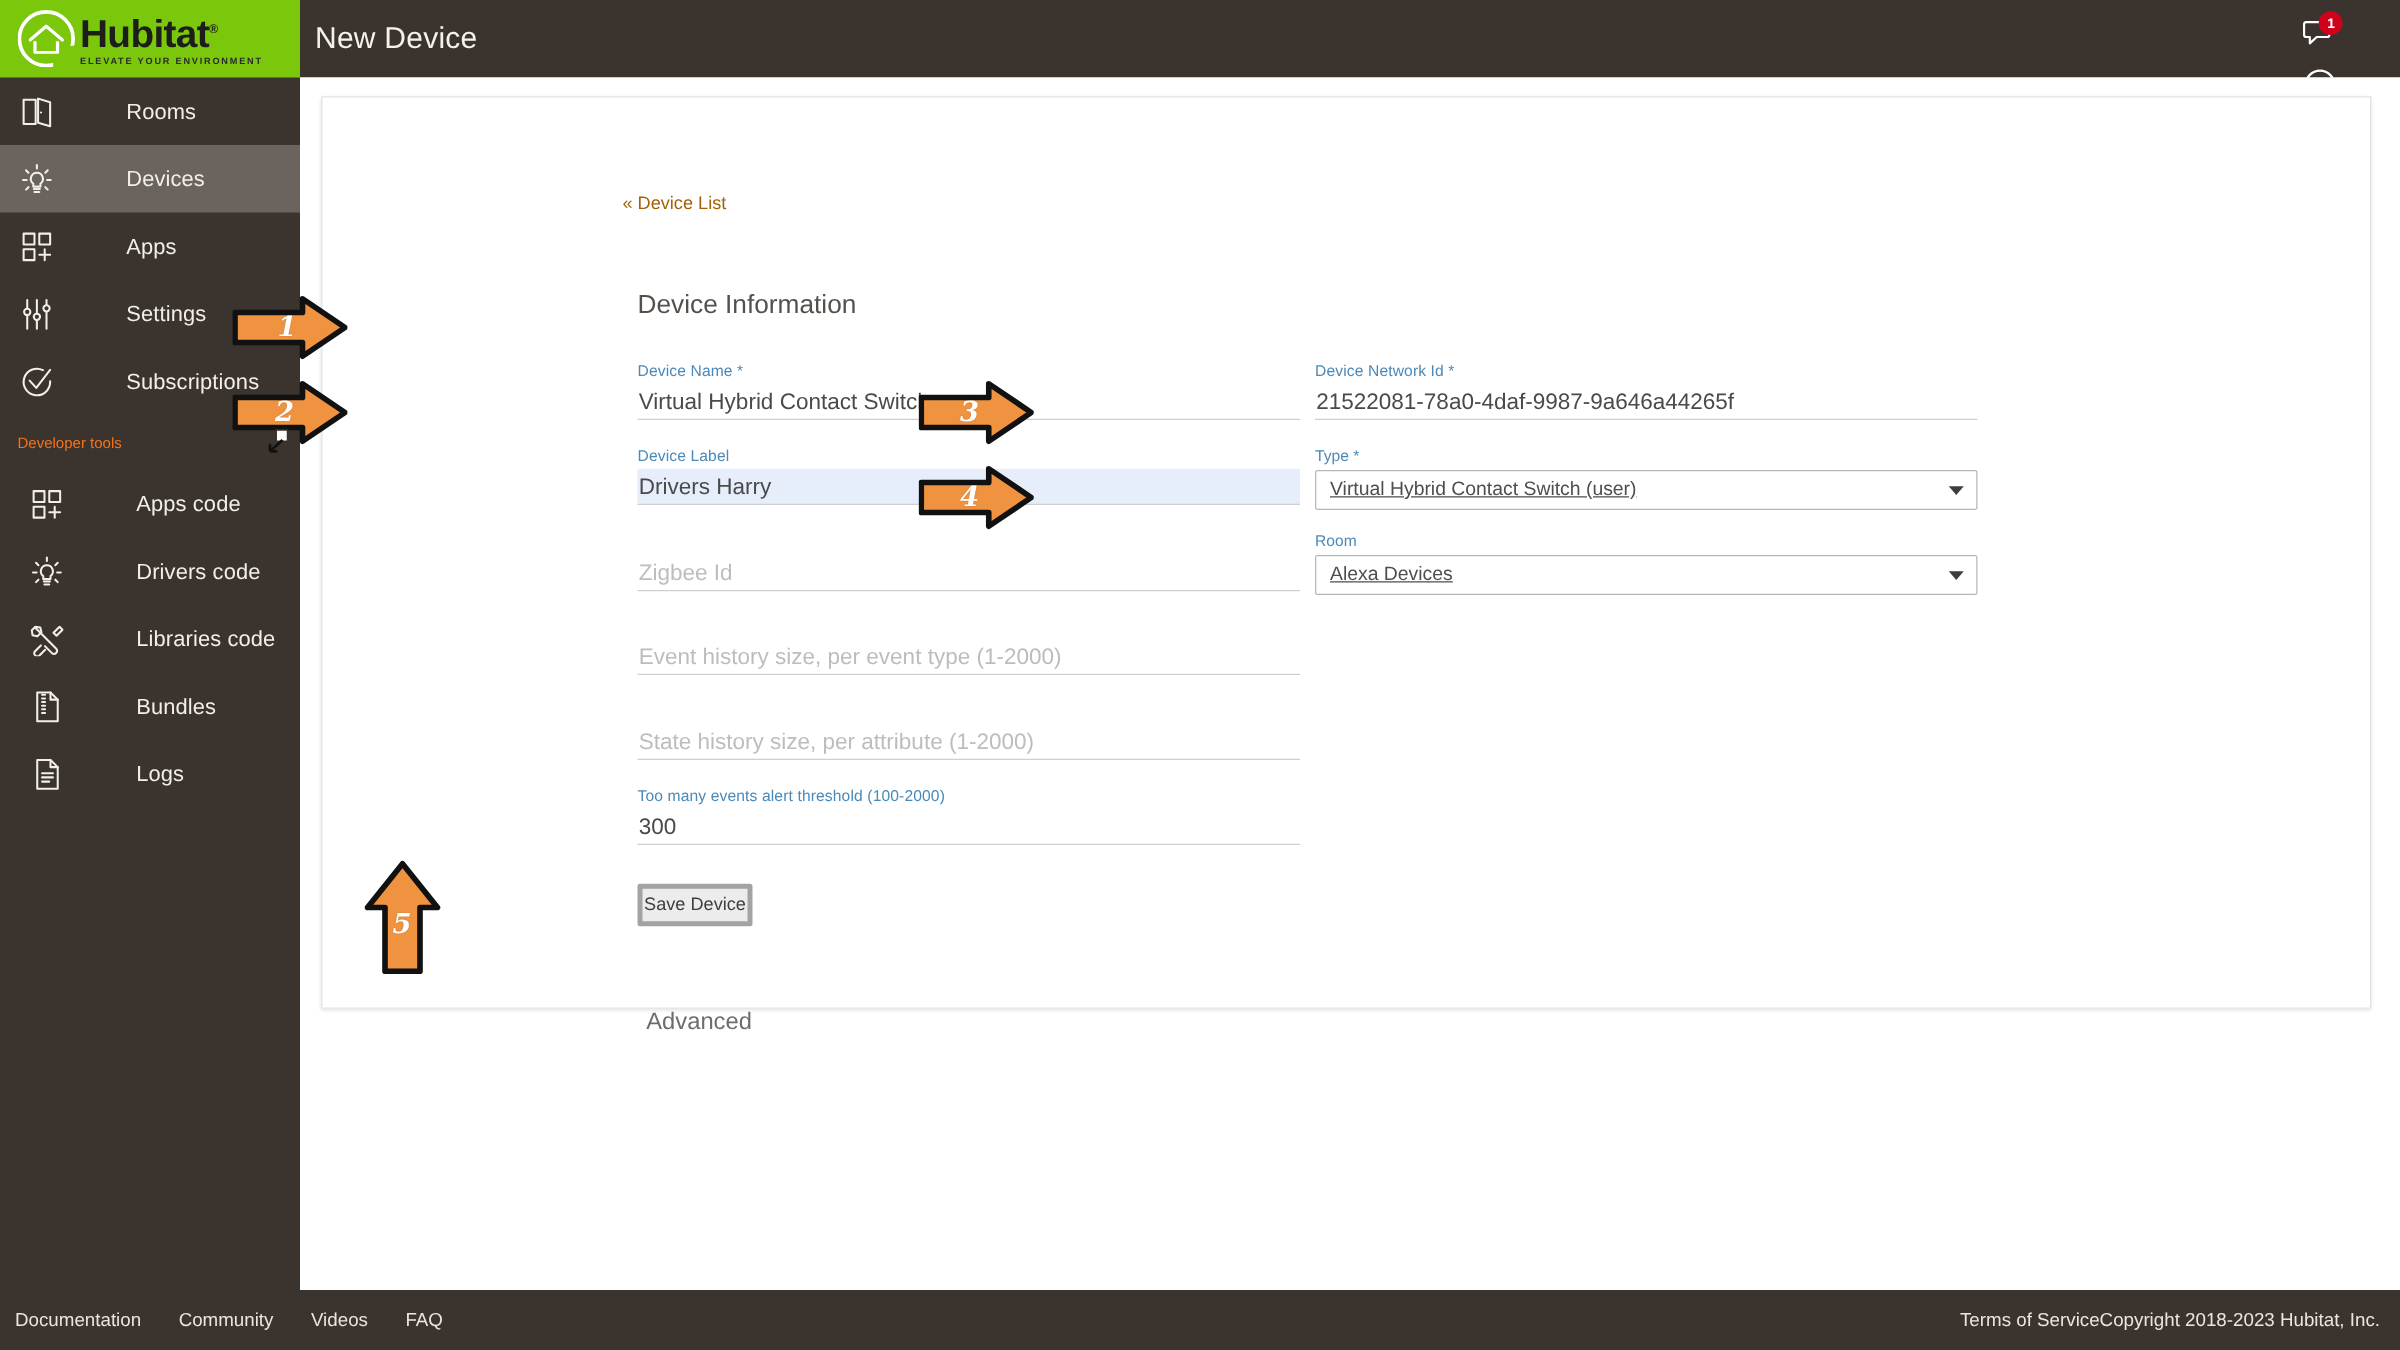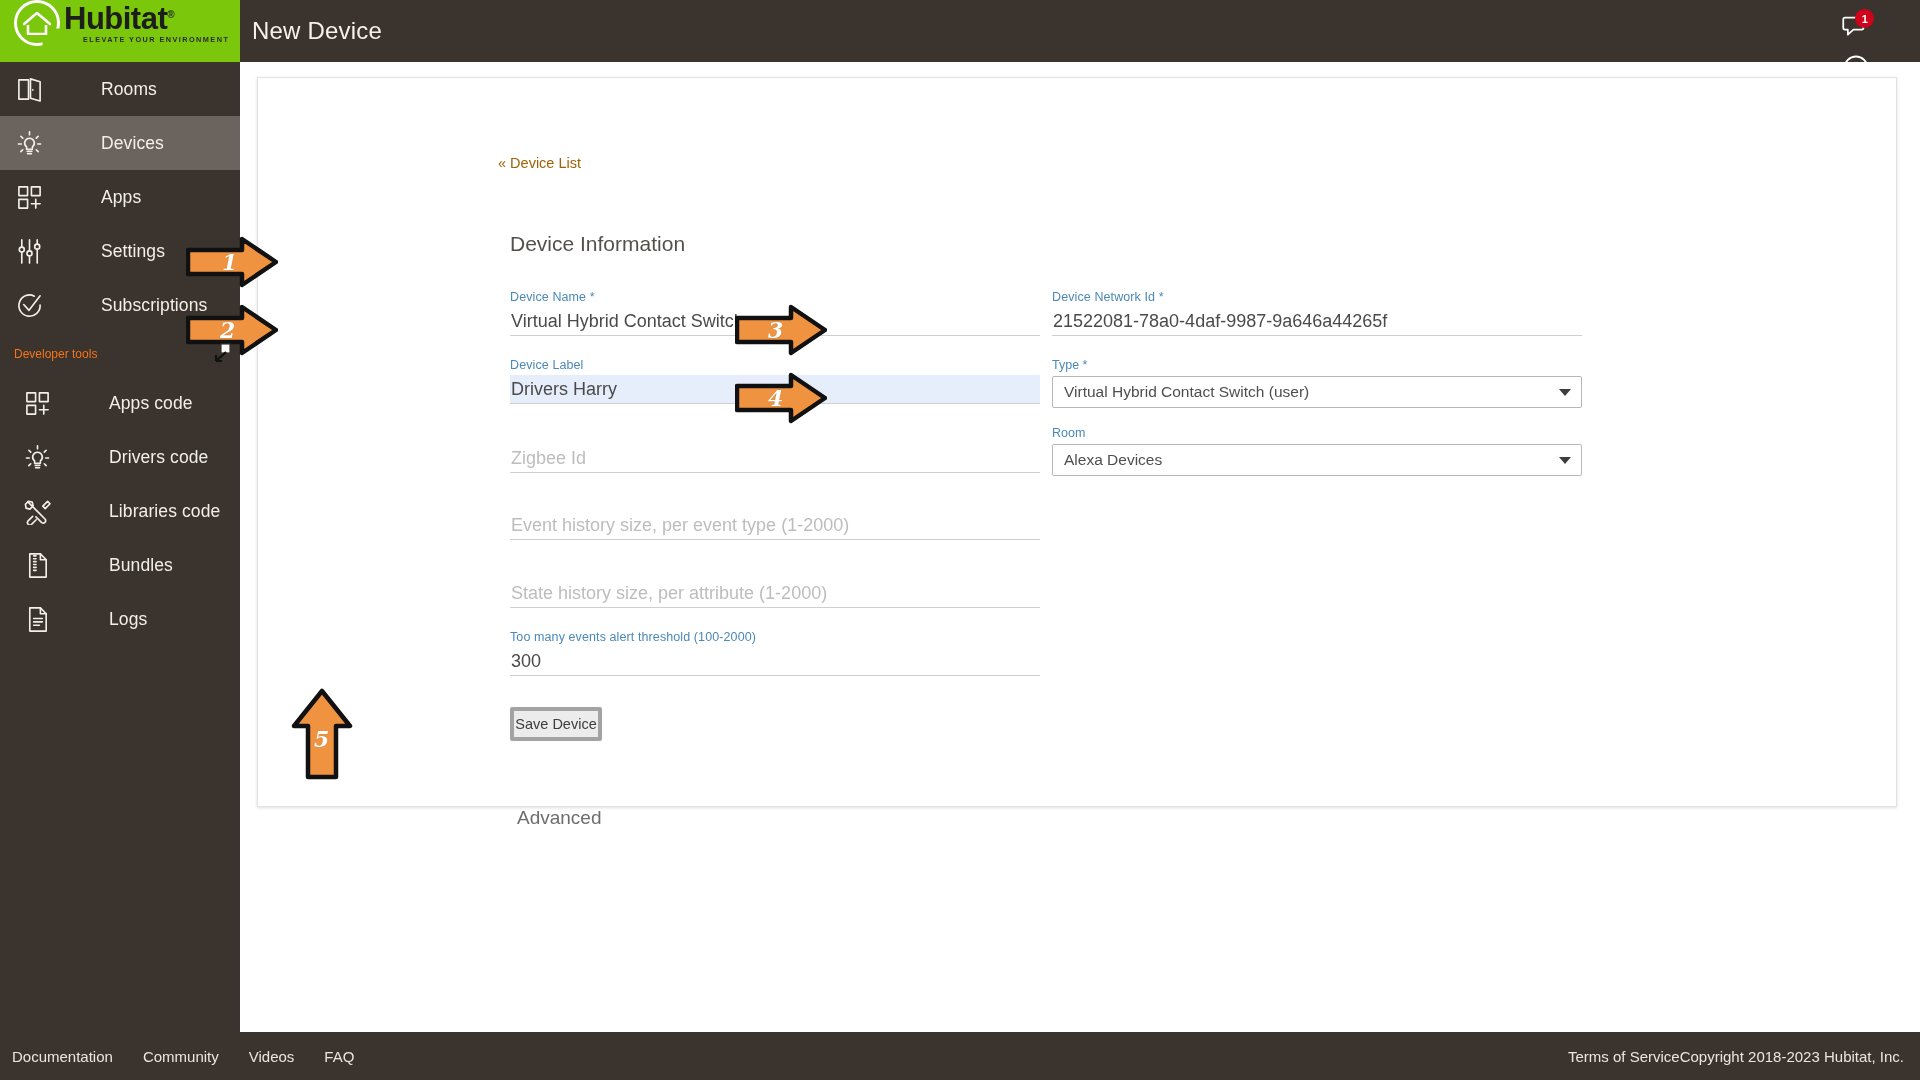--- a/index.html
+++ b/index.html
@@ -13,21 +13,21 @@
 
   
   #sidebar {
     position: absolute; left: 0; top: 0;
     width: 240px; height: 1080px;
     background: #3a332e;
   }
   #logo-area {
     width: 240px; height: 62px;
     background: #7ac70c;
-    display: flex; 
+    display: flex; align-items: center;
     padding-left: 14px;
   }
   #logo-mark {
     width: 46px; height: 46px; flex: 0 0 46px;
     position: relative;
   }
   #logo-mark .ring {
     position: absolute; left: 0; top: 0;
     width: 46px; height: 46px;
     border: 3px solid #ffffff;
@@ -40,21 +40,21 @@
   }
   #logo-text { margin-left: 4px; }
   #logo-word {
     font-size: 31px; font-weight: 700; color: #1d1d1b;
     letter-spacing: -0.5px; line-height: 30px;
     position: relative;
   }
   #logo-word sup { font-size: 10px; vertical-align: super; }
   #logo-tag {
     font-size: 7.3px; color: #2c2c28; letter-spacing: 1.45px;
-    font-weight: 700; margin-top: 1px; margin-left: 19px;
+    font-weight: 700; margin-top: 1px;
   }
 
   .nav-item {
     height: 54px; display: flex; align-items: center;
     padding-left: 14px; color: #f2efe9; cursor: pointer; gap: 41px;
   }
   .nav-item.active { background: #6b645e; }
   .nav-ico {
     width: 30px; height: 30px; flex: 0 0 30px;
     display: flex; align-items: center; justify-content: center;
@@ -133,21 +133,21 @@
 
   .selfield { position: absolute; width: 530px; }
   .selfield .flabel {
     font-size: 12.5px; color: #4b89b8; height: 18px;
   }
   .selbox {
     height: 32px; border: 1px solid #b7b7b7; border-radius: 2px;
     background: #fff; display: flex; align-items: center;
     padding: 0 10px 0 11px; cursor: pointer;
   }
-  .selbox .seltext { font-size: 15.5px; color: #4e4e4e; }
+  .selbox .seltext { font-size: 15.5px; color: #4e4e4e; text-decoration: underline; }
   .caret {
     margin-left: auto;
     width: 0; height: 0;
     border-left: 6px solid transparent;
     border-right: 6px solid transparent;
     border-top: 7px solid #3d3d3d;
   }
 
   #save-btn {
     position: absolute; left: 270px; top: 645px;

